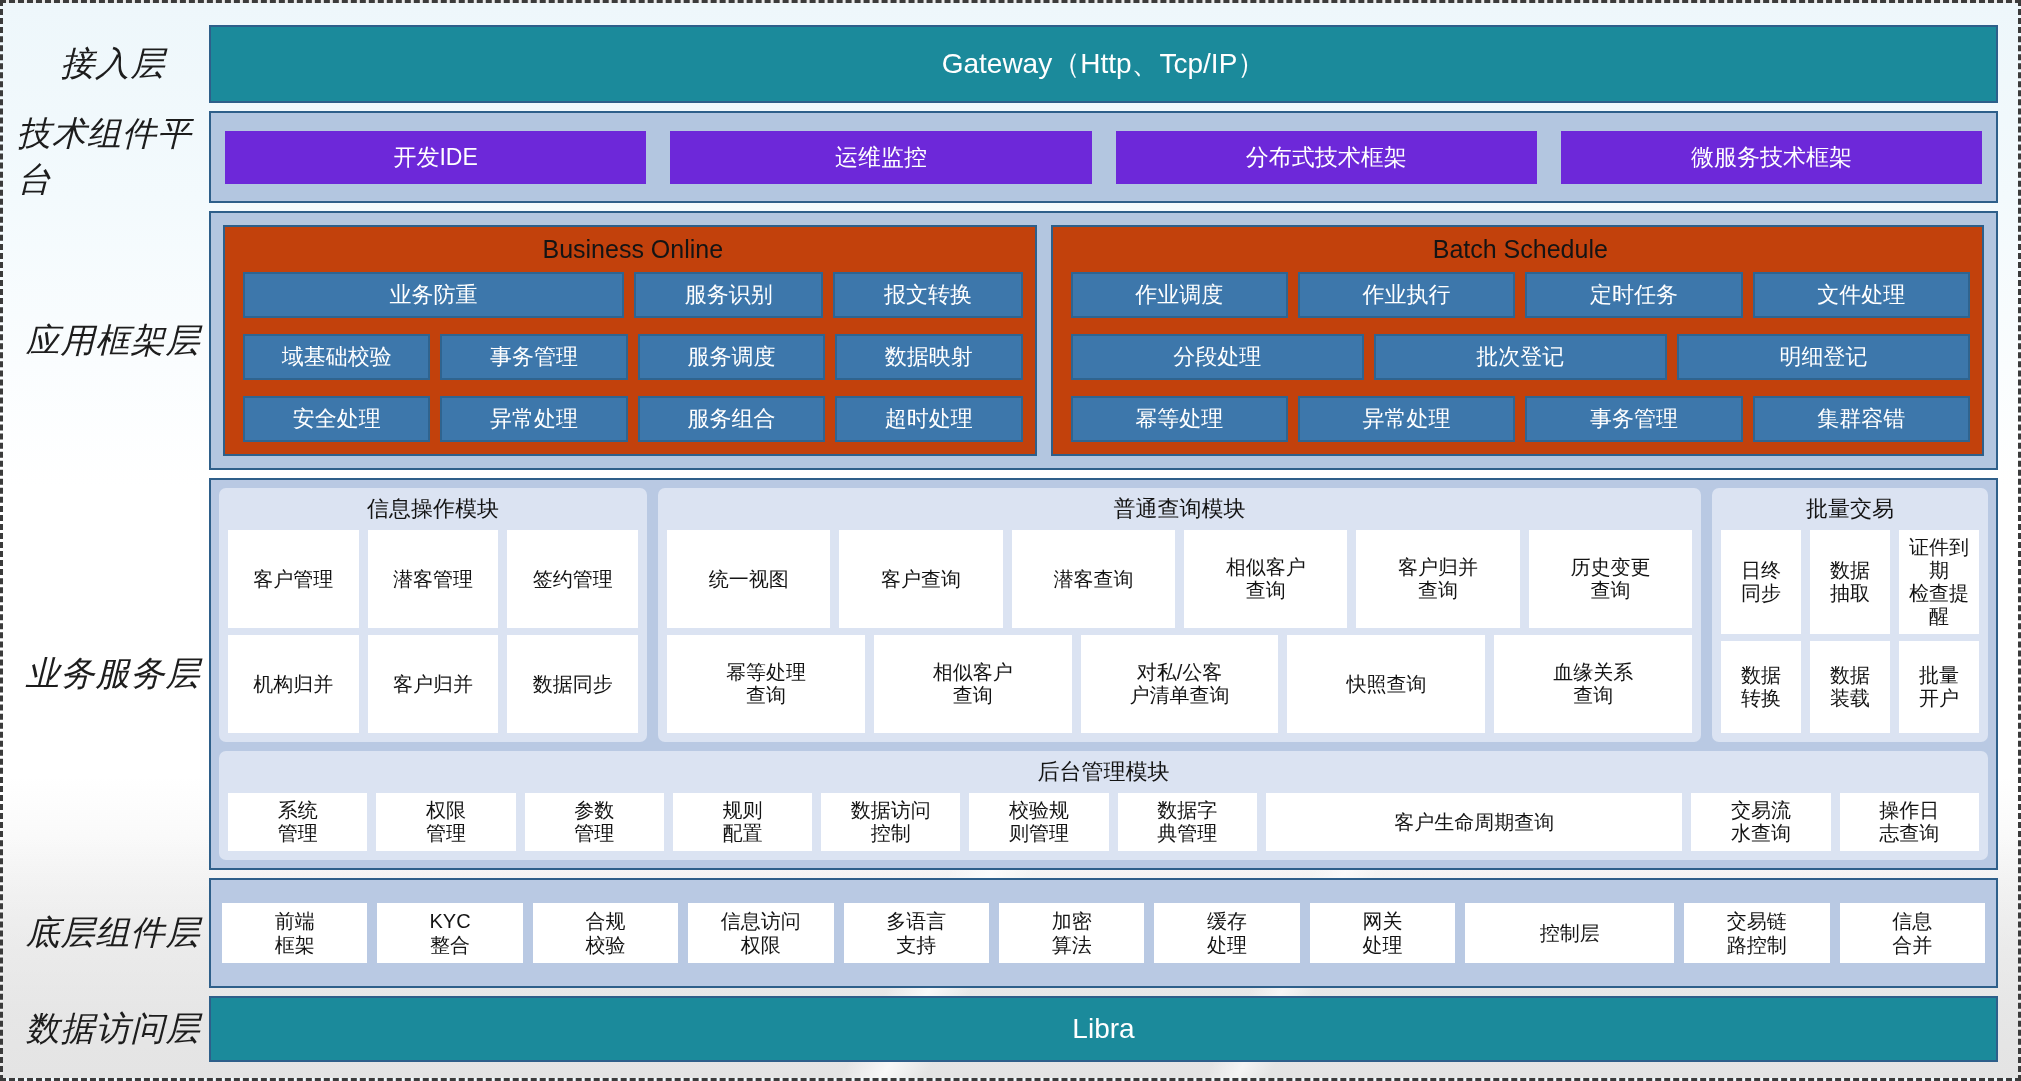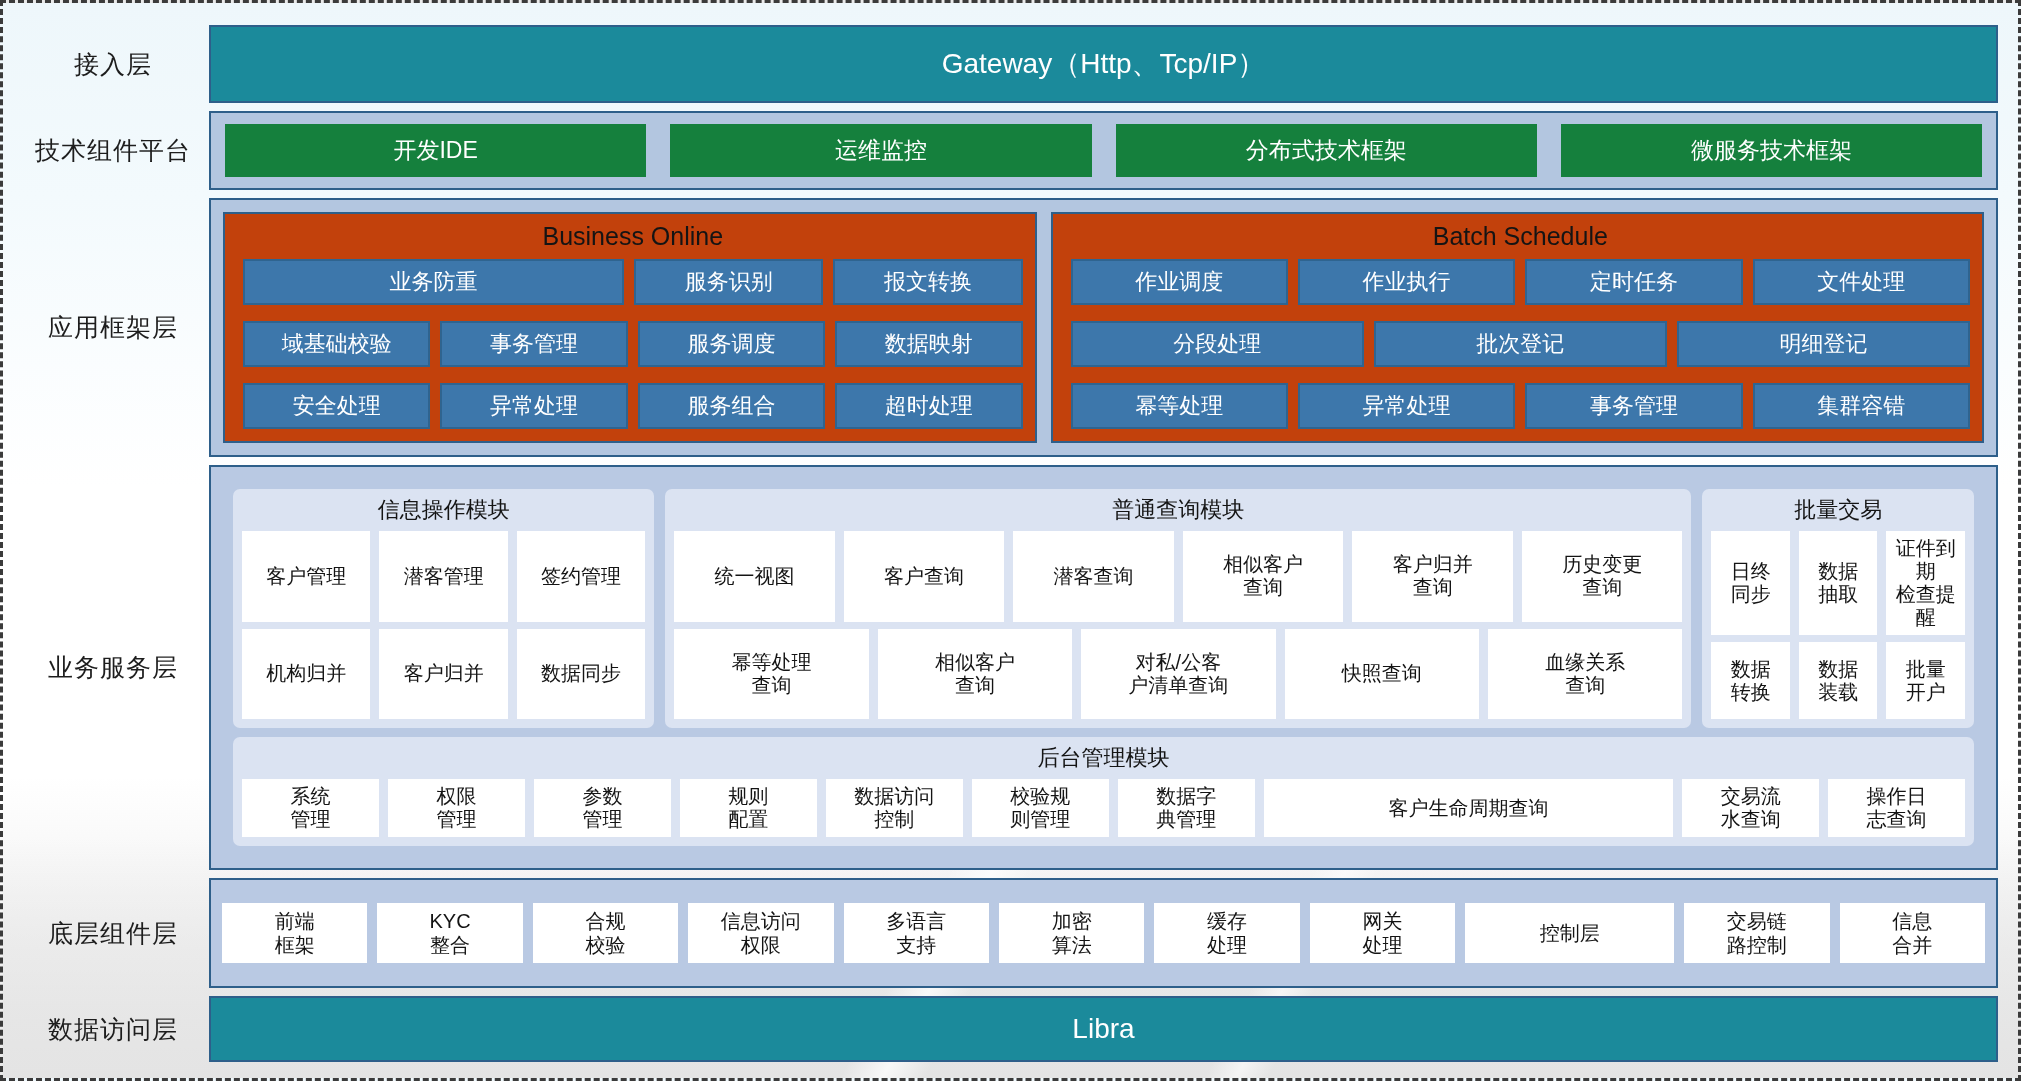--- a/index.html
+++ b/index.html
@@ -44,23 +44,24 @@
   }
   .row {
     display: flex;
     align-items: stretch;
   }
   .row-label {
     flex: 0 0 192px;
     display: flex;
     align-items: center;
     justify-content: center;
-    font-size: 25px;
+    font-size: 34px;
     color: #1d1d1d;
     letter-spacing: 1px;
+    font-style: italic;
   }
   .row-body {
     flex: 1 1 auto;
     min-width: 0;
   }
 
   
   .teal-bar {
     background: #1b8a9b;
     border: 2px solid #2e5f8a;
@@ -79,21 +80,21 @@
     border: 2px solid #2e5f8a;
     padding: 11px 14px;
     box-sizing: border-box;
     display: flex;
     gap: 24px;
     height: 100%;
     align-items: center;
   }
   .tech-chip {
     flex: 1 1 0;
-    background: #15803d;
+    background: #6d28d9;
     color: #ffffff;
     font-size: 23px;
     text-align: center;
     padding: 11px 12px;
     box-sizing: border-box;
   }
 
   
   .appfw-panel {
     background: #b3c6e0;
@@ -143,21 +144,21 @@
     text-align: center;
     padding: 6px 2px;
     box-sizing: border-box;
   }
   .appfw-cell.span2 { flex: 2.06 1 0; }
 
   
   .biz-panel {
     background: #b9c9e3;
     border: 2px solid #2e5f8a;
-    padding: 22px;
+    padding: 8px;
     box-sizing: border-box;
     display: flex;
     flex-direction: column;
     gap: 9px;
     height: 100%;
   }
   .biz-top {
     display: flex;
     gap: 11px;
     flex: 1 1 auto;

